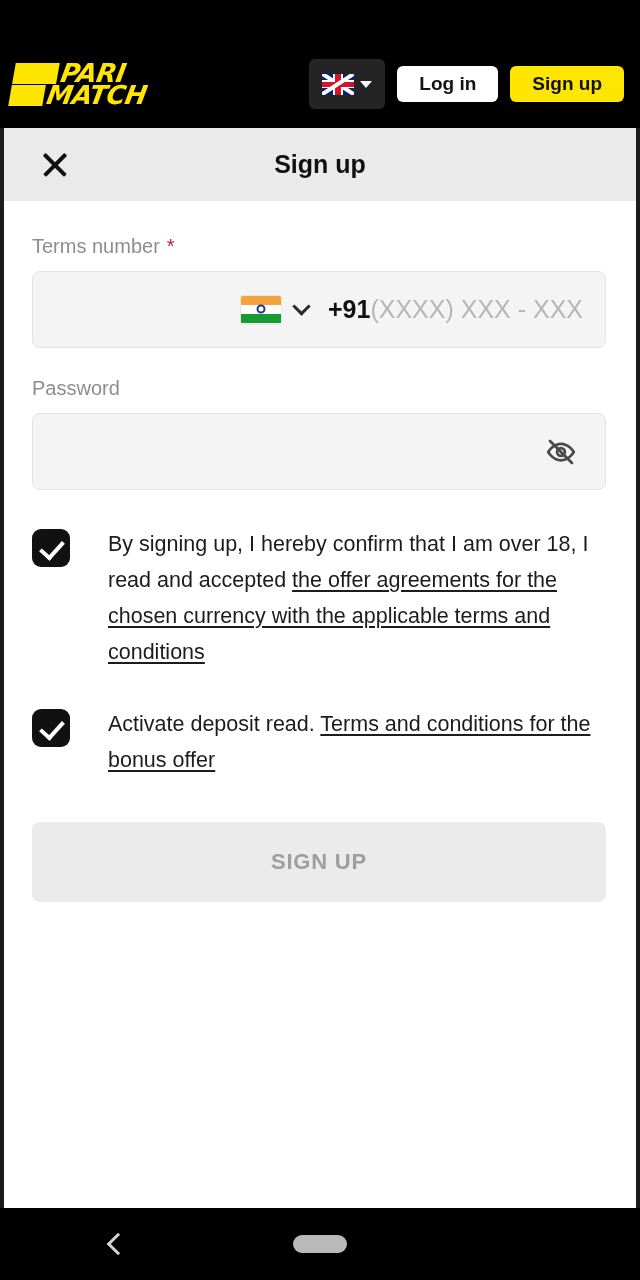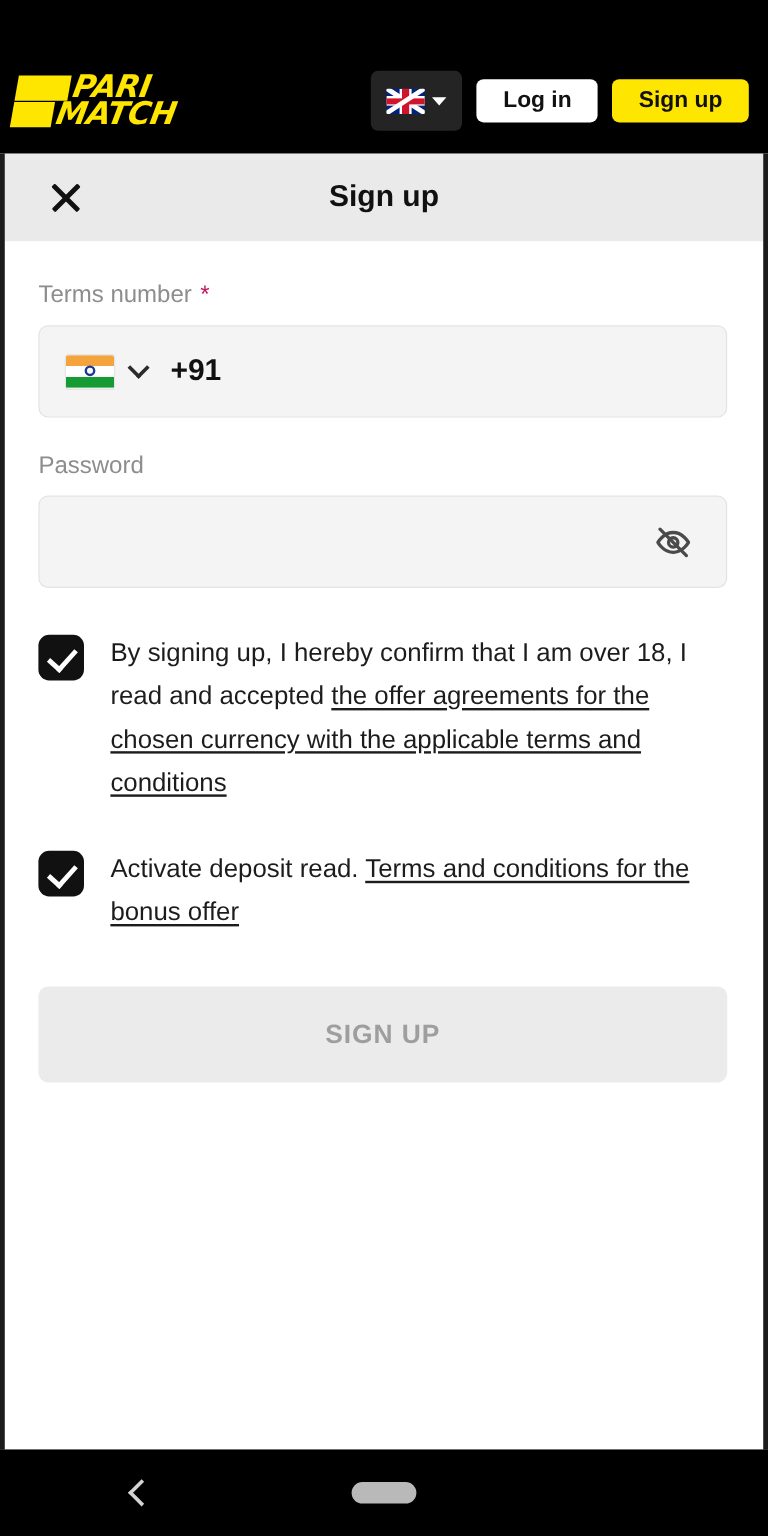--- a/index.html
+++ b/index.html
@@ -144,20 +144,21 @@
   }
   .required-star { color:#c2185b; font-size:20px; line-height:1; }
 
   .input-box {
     height:77px;
     background:#f4f4f4;
     border:1px solid #e3e3e3;
     border-radius:8px;
     display:flex; align-items:center;
     padding:0 22px;
+    justify-content:flex-end;
   }
 
   
   .in-flag {
     width:40px; height:28px;
     border-radius:2px;
     overflow:hidden;
     display:flex; flex-direction:column;
     flex:0 0 auto;
     box-shadow:0 0 0 1px rgba(0,0,0,.06);
@@ -196,21 +197,21 @@
     width:44px; height:44px;
     position:relative;
     display:flex; align-items:center; justify-content:center;
     cursor:pointer;
   }
   .eye-off svg { display:block; }
 
   
   .check-row {
     display:flex; align-items:flex-start;
-    gap:22px;
+    gap:38px;
     margin-top:36px;
   }
   .checkbox {
     width:38px; height:38px; flex:0 0 38px;
     background:#111; border-radius:9px;
     position:relative; cursor:pointer;
     margin-top:3px;
   }
   .checkbox::after {
     content:""; position:absolute;
@@ -324,20 +325,21 @@
         <div class="input-box">
           <span class="in-flag">
             <i class="in-saffron"></i>
             <i class="in-white">
                 <span class="chakra"></span>
               </i>
             <i class="in-green"></i>
           </span>
           <span class="chev"></span>
           <span class="dial-code">+91</span>
+          <span class="phone-placeholder">(XXXX) XXX - XXX</span>
         </div>
       </div>
 
       
       <div class="field-block">
         <div class="field-label">
           <span>Password</span>
         </div>
         <div class="input-box pw-box">
           <span class="eye-off">

